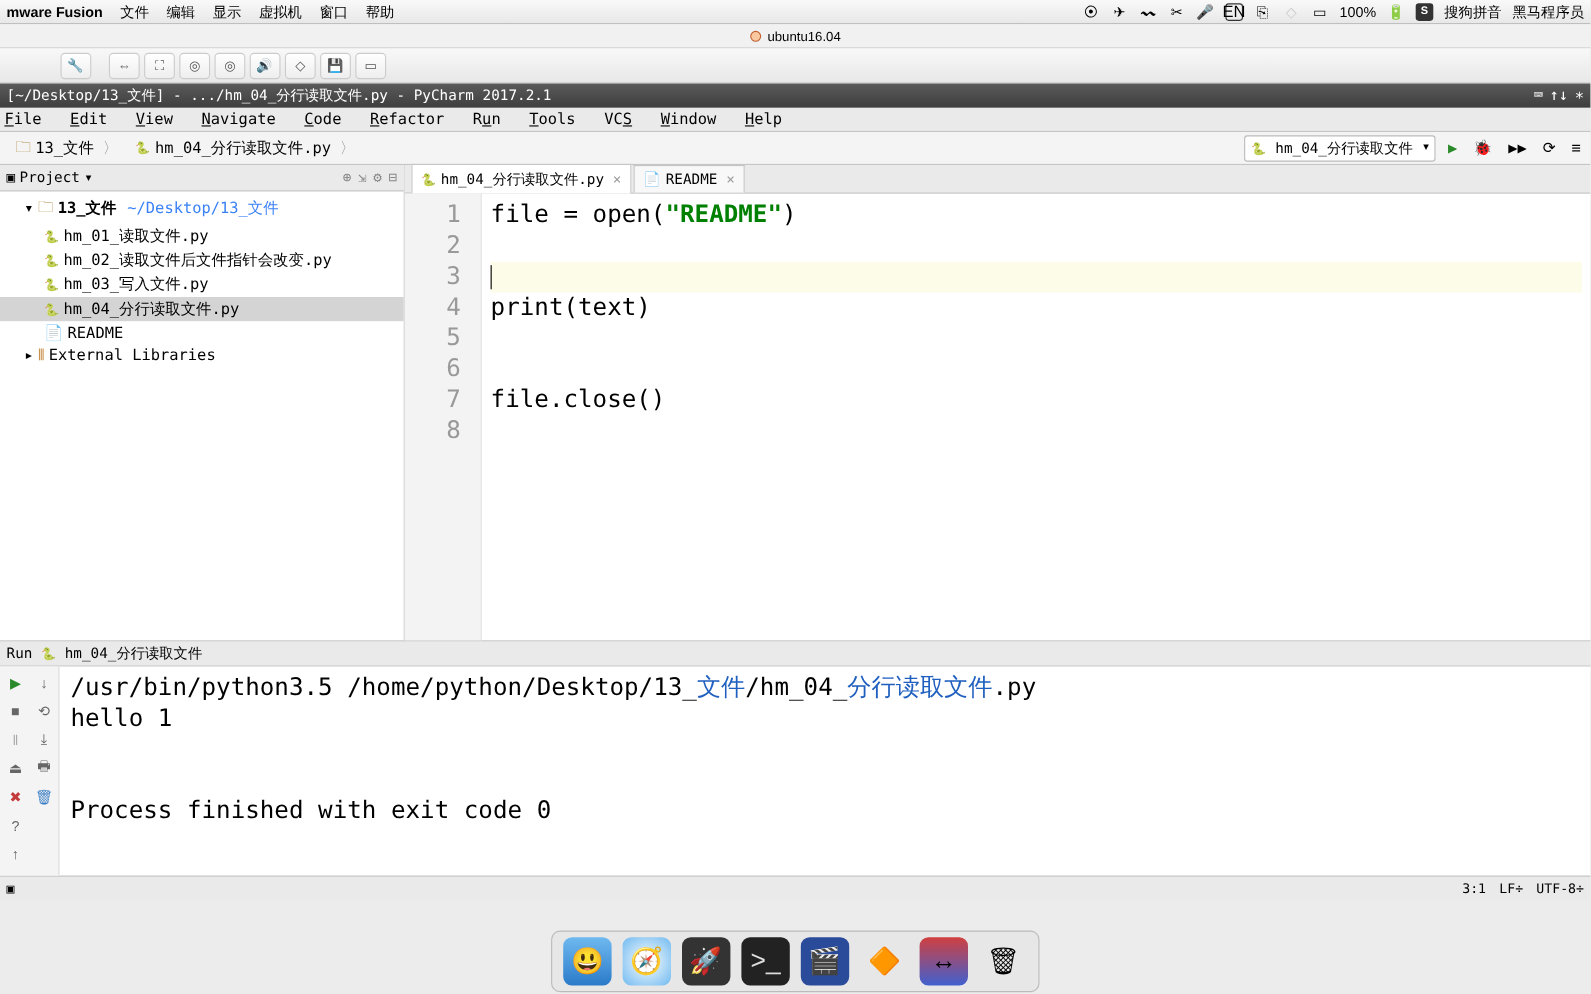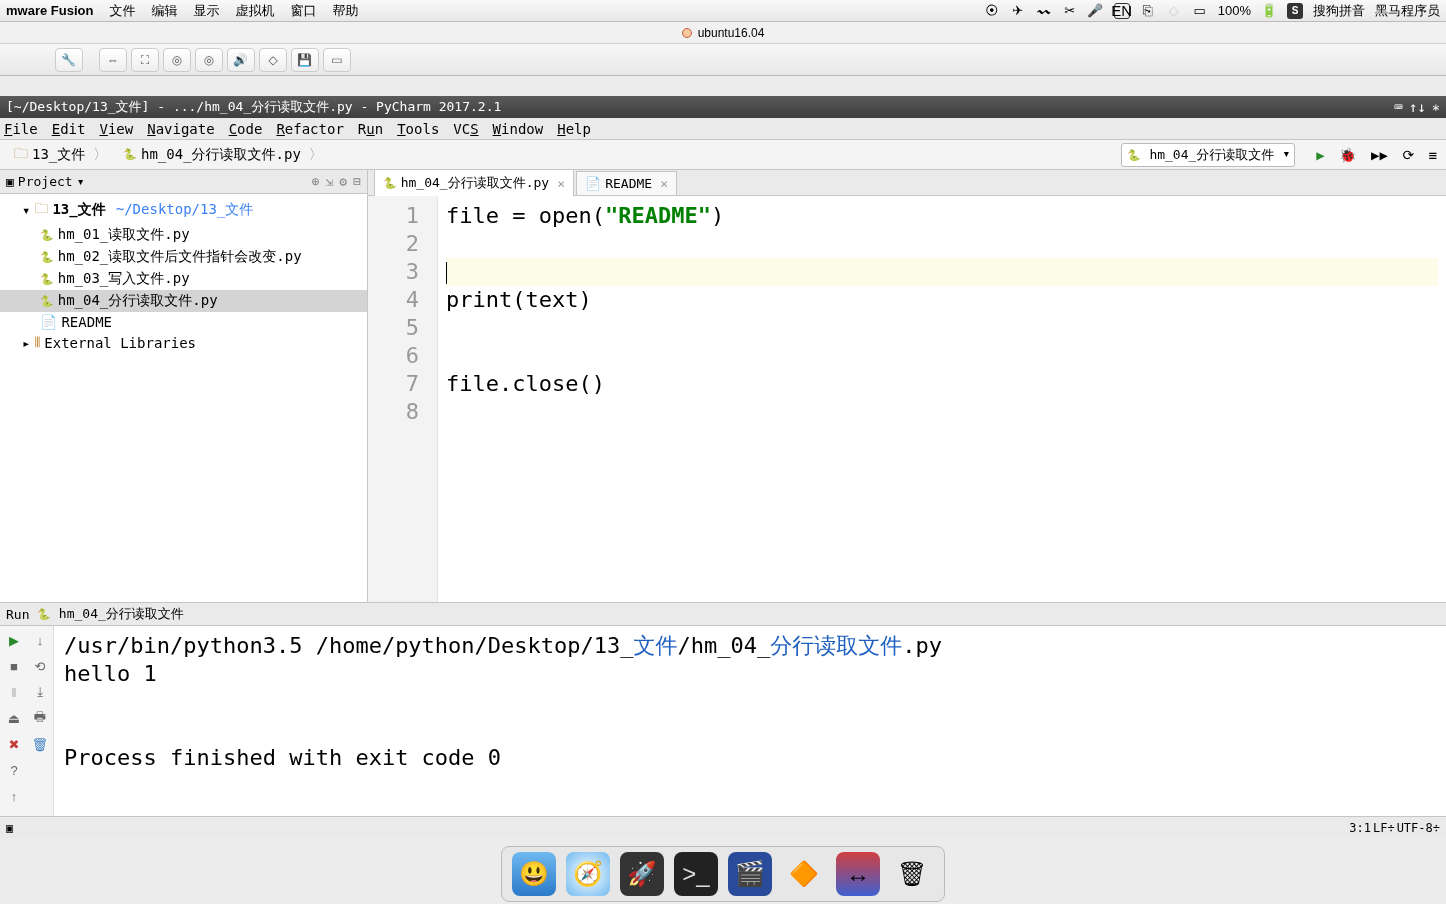--- a/index.html
+++ b/index.html
@@ -14,33 +14,33 @@
 
 
 .vm-title { height: 22px; background: #f1f1f1; border-bottom: 1px solid #d0d0d0; display: flex; align-items: center; justify-content: center; font-size: 12px; gap: 6px; }
 .vm-title .circle { width: 10px; height: 10px; border: 1px solid #c06030; border-radius: 50%; background: #f9c8a0; }
 
 
 .vm-toolbar { height: 32px; background: linear-gradient(#f8f8f8,#e8e8e8); border-bottom: 1px solid #bbb; display: flex; align-items: center; gap: 4px; padding-left: 55px; }
 .vm-toolbar .btn { width: 28px; height: 24px; border: 1px solid #ccc; border-radius: 4px; background: linear-gradient(#fff,#eee); display: flex; align-items: center; justify-content: center; font-size: 12px; color: #555; }
 
 
-.pycharm-title { height: 22px; background: linear-gradient(#5a5a5a,#3e3e3e); color: #fff; display: flex; align-items: center; padding: 0 6px; font-size: 13px; font-family: "DejaVu Sans Mono", monospace; margin-top: 20px; }
+.pycharm-title { height: 22px; background: linear-gradient(#5a5a5a,#3e3e3e); color: #fff; display: flex; align-items: center; padding: 0 6px; font-size: 13px; font-family: "DejaVu Sans Mono", monospace; }
 .pycharm-title .right-icons { margin-left: auto; display: flex; gap: 6px; font-size: 14px; }
 
 
-.pycharm-menu { height: 22px; background: #eaeaea; border-bottom: 1px solid #c5c5c5; display: flex; align-items: center; gap: 14px; padding-left: 4px; font-family: "DejaVu Sans Mono", monospace; font-size: 14px; }
+.pycharm-menu { height: 22px; background: #eaeaea; border-bottom: 1px solid #c5c5c5; display: flex; align-items: center; gap: 26px; padding-left: 4px; font-family: "DejaVu Sans Mono", monospace; font-size: 14px; }
 .pycharm-menu span u { text-decoration: underline; }
 
 
 .navbar { height: 30px; background: #f4f4f4; border-bottom: 1px solid #c5c5c5; display: flex; align-items: center; padding: 0 6px; font-family: "DejaVu Sans Mono", monospace; font-size: 14px; }
 .navbar .crumb { display: flex; align-items: center; gap: 4px; padding: 2px 8px; position: relative; }
 .navbar .crumb::after { content: "〉"; color: #999; margin-left: 4px; }
 .navbar .crumb:last-child::after { content: ""; }
-.navbar .right { margin-left: auto; display: flex; align-items: center; gap: 18px; }
+.navbar .right { margin-left: auto; display: flex; align-items: center; gap: 8px; }
 .run-select { border: 1px solid #bbb; background: #fff; padding: 2px 20px 2px 6px; border-radius: 3px; font-size: 13px; position: relative; }
 .run-icons span { margin: 0 3px; font-size: 14px; }
 
 
 .main-split { display: flex; height: 432px; }
 .project-panel { width: 368px; border-right: 1px solid #c5c5c5; background: #fff; display: flex; flex-direction: column; }
 .proj-header { height: 24px; background: #eaeaea; border-bottom: 1px solid #c5c5c5; display: flex; align-items: center; padding: 0 6px; font-size: 13px; font-family: "DejaVu Sans Mono", monospace; }
 .proj-header .title { display: flex; align-items: center; gap: 4px; }
 .proj-header .tools { margin-left: auto; display: flex; gap: 6px; color: #888; }
 .tree { padding: 2px 0; font-family: "DejaVu Sans Mono", monospace; font-size: 14px; }
@@ -71,21 +71,21 @@
 .run-tools { width: 54px; background: #f4f4f4; border-right: 1px solid #ddd; display: flex; flex-direction: column; flex-wrap: wrap; padding: 4px; gap: 6px; }
 .run-tools .tool { width: 20px; height: 20px; display: flex; align-items: center; justify-content: center; font-size: 13px; color: #666; }
 .run-tools .tool.play { color: #2a8a2a; }
 .run-tools .tool.trash { color: #3b7fc4; }
 .run-tools .tool.red { color: #c43b3b; }
 .console { flex: 1; padding: 6px 10px; font-family: "DejaVu Sans Mono", Consolas, monospace; font-size: 22px; line-height: 28px; }
 .console .path-cn { color: #1f5fbf; }
 
 
 .statusbar { height: 22px; background: #eaeaea; border-top: 1px solid #c5c5c5; display: flex; align-items: center; padding: 0 6px; font-family: "DejaVu Sans Mono", monospace; font-size: 12px; }
-.statusbar .right { margin-left: auto; display: flex; gap: 2px; text-align: right; }
+.statusbar .right { margin-left: auto; display: flex; gap: 12px; text-align: right; }
 
 
 .dock { position: absolute; bottom: 2px; left: 50%; transform: translateX(-50%); height: 56px; background: rgba(230,230,230,0.7); border: 1px solid #bbb; border-radius: 8px; display: flex; align-items: center; padding: 4px 10px; gap: 10px; }
 .dock-item { width: 44px; height: 44px; border-radius: 8px; display: flex; align-items: center; justify-content: center; font-size: 24px; }
 </style>
 </head>
 <body>
 
 <div class="mac-menubar">
   <div class="left">

